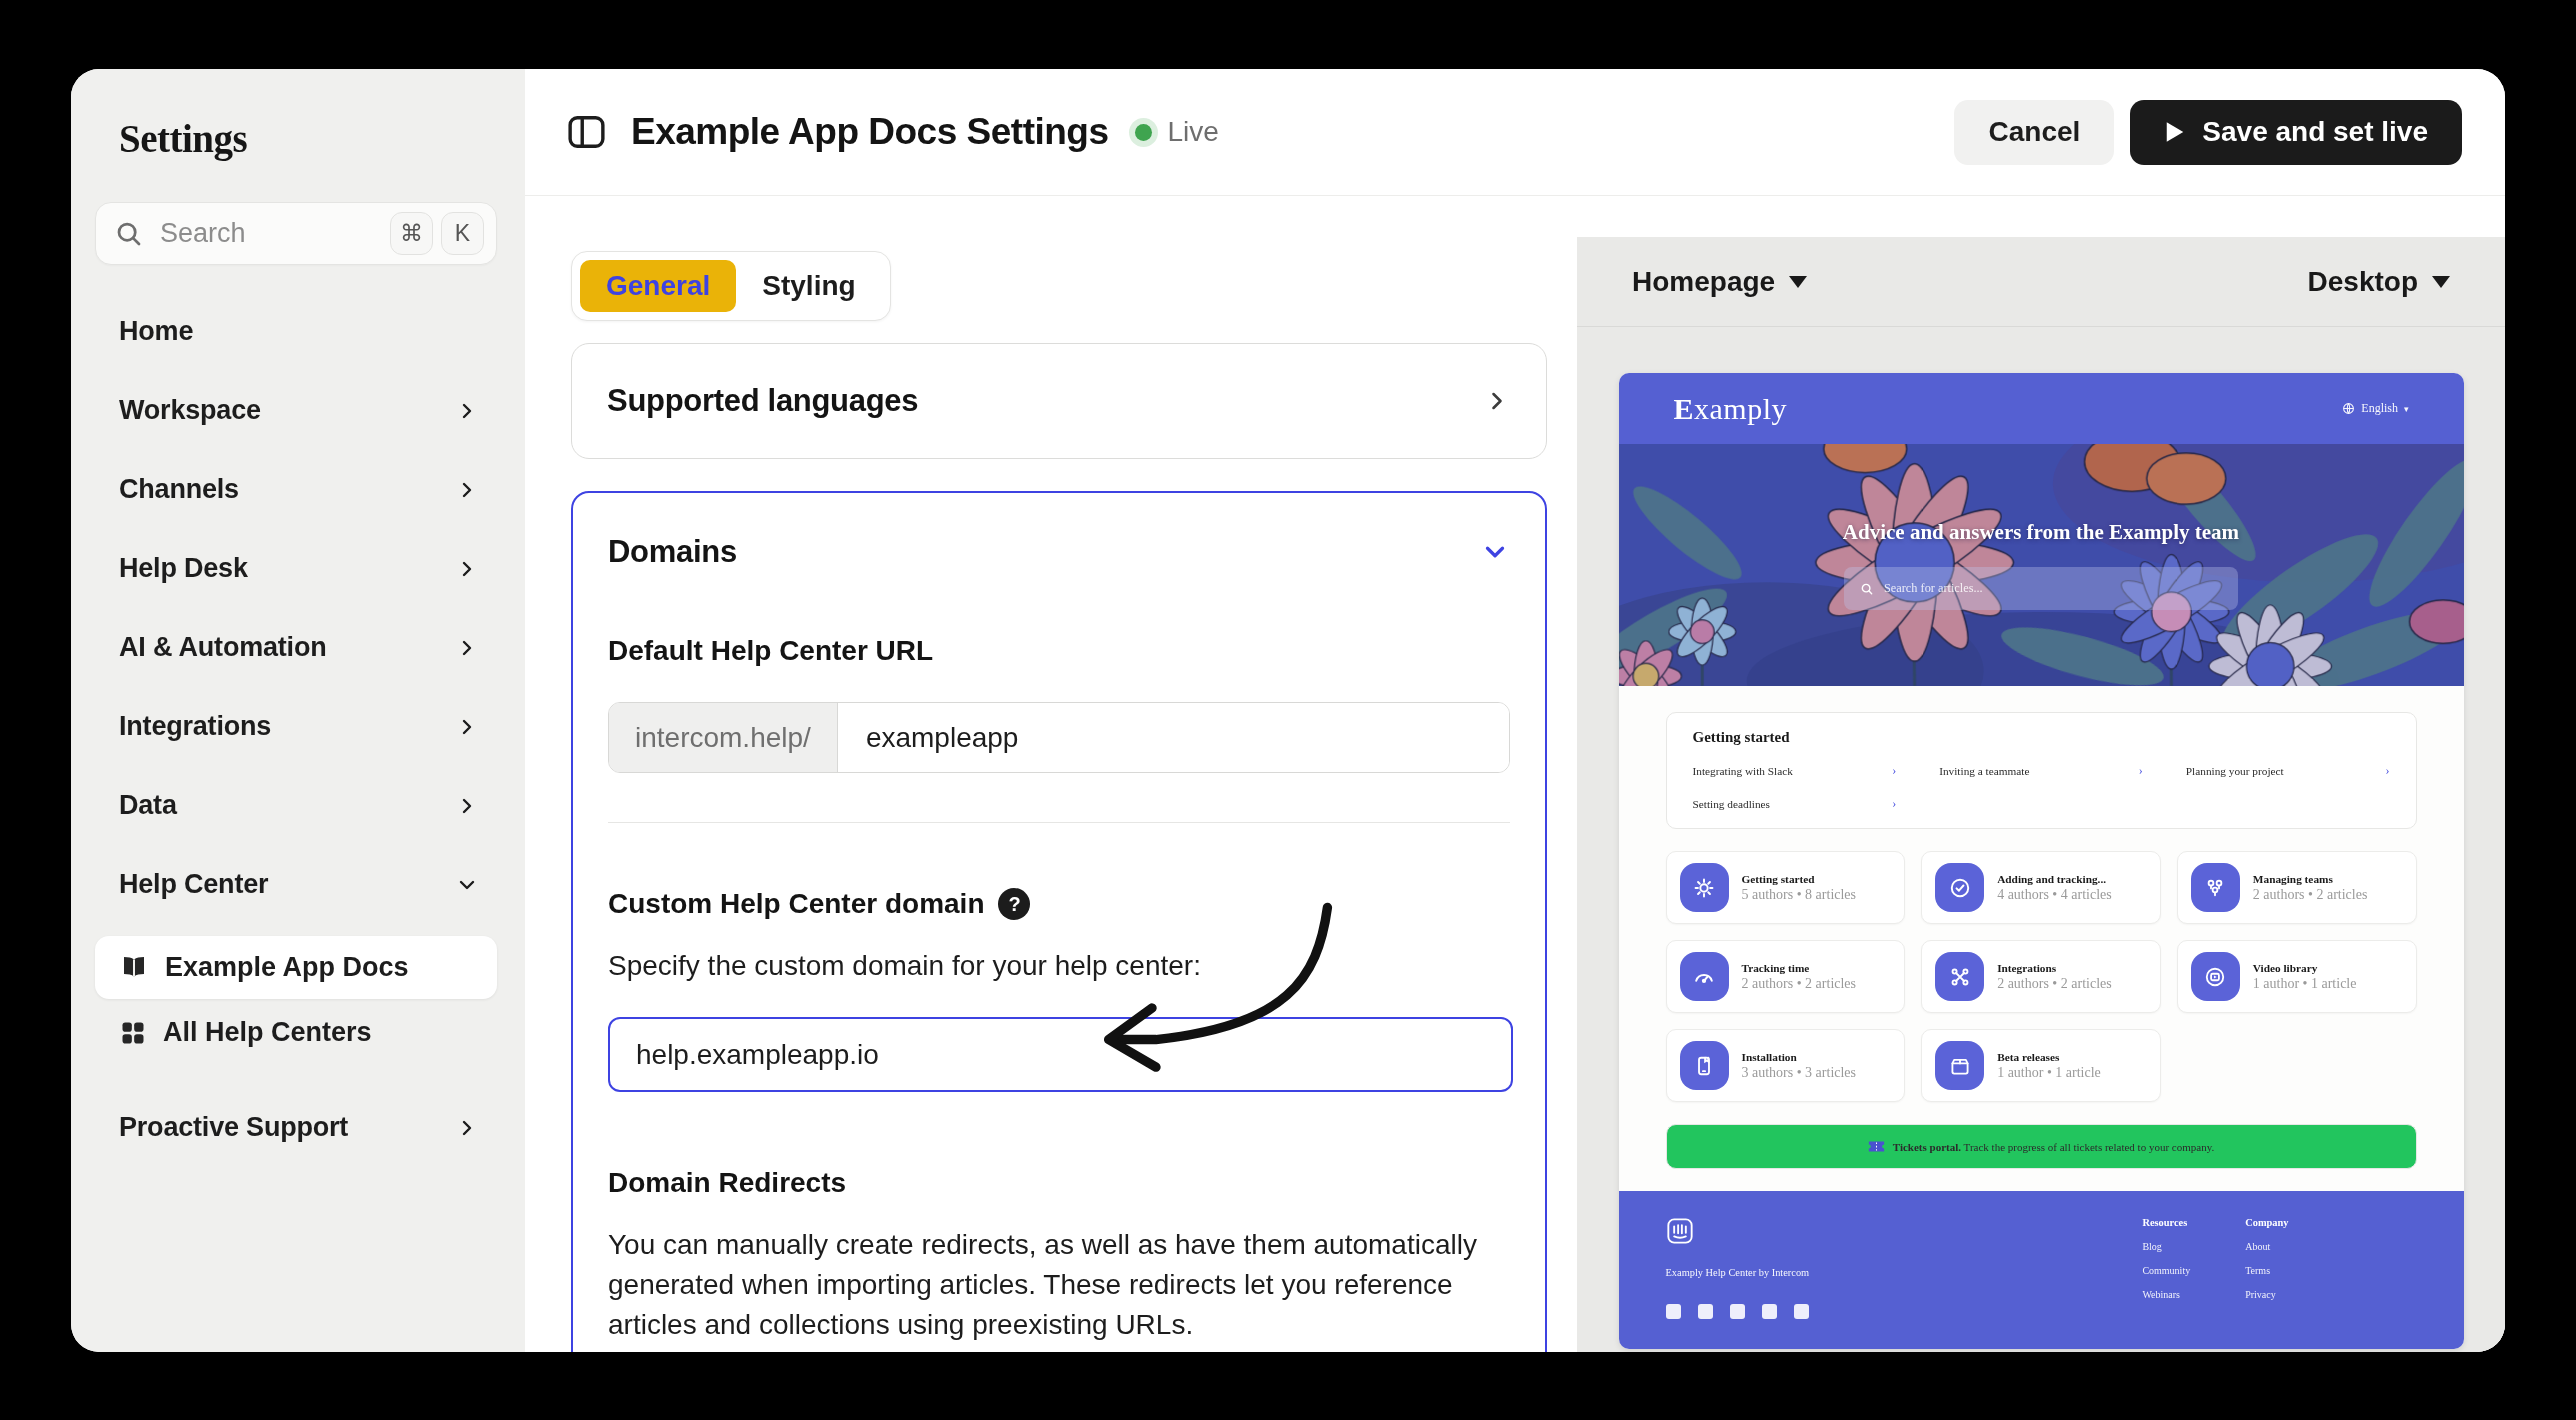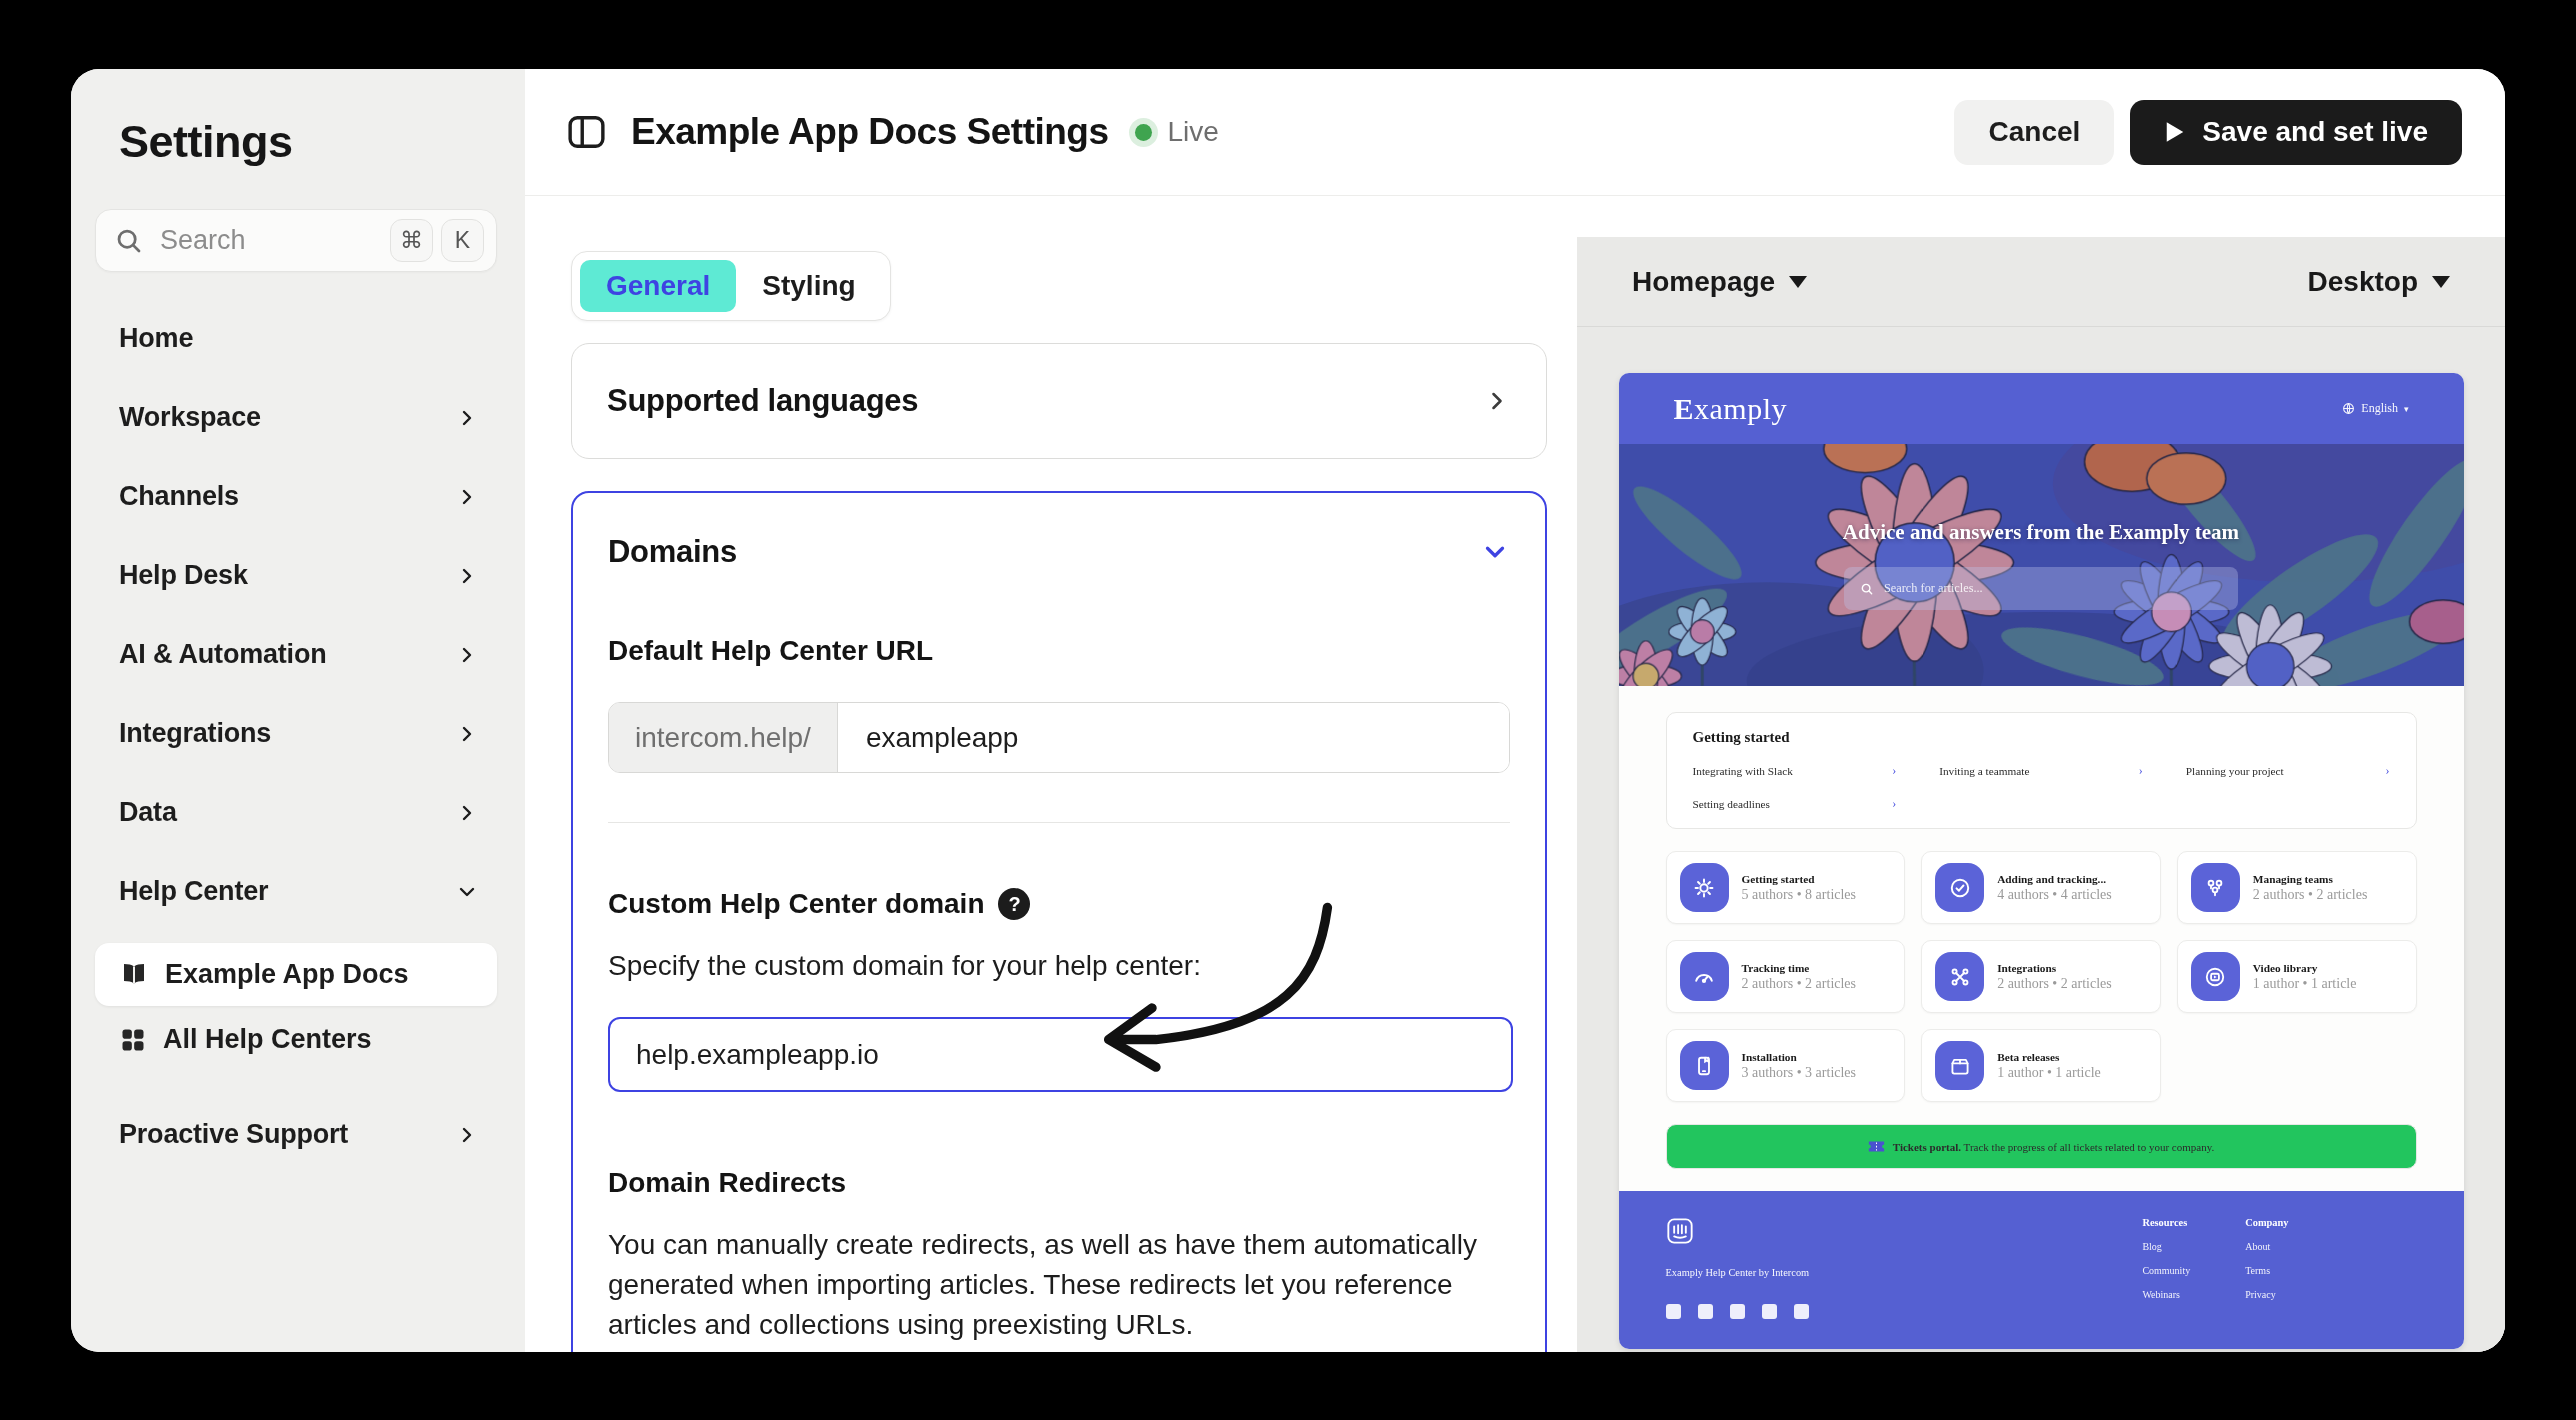--- a/index.html
+++ b/index.html
@@ -1,21 +1,21 @@
 <!DOCTYPE html>
 <html><head>
 <meta charset="utf-8">
 <style>
   html,body{margin:0;padding:0;background:#000;width:2576px;height:1421px;overflow:hidden;
     font-family:"Liberation Sans",sans-serif;-webkit-font-smoothing:antialiased;}
   .window{position:absolute;left:71px;top:69px;width:2434px;height:1283px;background:#fff;
     border-radius:28px;overflow:hidden;display:flex;}
   
   .sidebar{width:454px;flex-shrink:0;background:#f0f0ee;padding:39px 28px 0 24px;box-sizing:border-box;}
-  .sb-title{font-size:45px;font-weight:700;color:#161616;margin:8px 0 0 24px;letter-spacing:-0.5px;}
+  .sb-title{font-size:39px;font-weight:700;color:#161616;margin:8px 0 0 24px;letter-spacing:-0.5px;font-family:Liberation Serif, serif;}
   .sb-search{margin-top:41px;height:61px;background:#fbfbfa;border:1px solid #e4e4e2;border-radius:16px;
     display:flex;align-items:center;padding:0 12px 0 18px;box-shadow:0 1px 2px rgba(0,0,0,.03);}
   .sb-search input{border:none;outline:none;background:transparent;font-size:27px;color:#454545;
     flex:1;margin-left:14px;font-family:"Liberation Sans",sans-serif;min-width:0;}
   .sb-search input::placeholder{color:#8c8c8c;}
   .kbd{min-width:43px;height:43px;border:1px solid #e2e2e0;border-radius:12px;display:flex;align-items:center;
     justify-content:center;font-size:23px;color:#555;background:#f7f7f6;margin-left:8px;padding:0 6px;box-sizing:border-box;}
   .nav{margin-top:39px;}
   .nav-item{height:55px;margin-bottom:24px;display:flex;align-items:center;justify-content:space-between;
     padding:0 18px 0 24px;border-radius:12px;cursor:pointer;}
@@ -36,21 +36,21 @@
     font-size:28px;font-weight:700;color:#1d1d1d;cursor:pointer;font-family:"Liberation Sans",sans-serif;}
   .btn-save{background:#1b1b1b;border:none;border-radius:14px;padding:0 34px;height:65px;margin-left:16px;
     font-size:28px;font-weight:700;color:#fff;cursor:pointer;display:flex;align-items:center;gap:16px;
     font-family:"Liberation Sans",sans-serif;}
   .body-row{flex:1;display:flex;min-height:0;}
   
   .content{width:1052px;flex-shrink:0;padding:55px 0 0 46px;box-sizing:border-box;position:relative;}
   .tabs{display:inline-flex;border:1.5px solid #e4e4e2;border-radius:16px;padding:8px;background:#fff;
     box-shadow:0 1px 3px rgba(0,0,0,.05);}
   .tab{font-size:28px;font-weight:700;padding:10px 26px;border-radius:10px;cursor:pointer;color:#1d1d1d;}
-  .tab.active{background:#5eead4;color:#3e43e2;}
+  .tab.active{background:#eab308;color:#3e43e2;}
   .card{width:976px;box-sizing:border-box;border:1.5px solid #dcdcda;border-radius:18px;background:#fff;}
   .card.langs{margin-top:22px;padding:39px 35px;display:flex;align-items:center;justify-content:space-between;}
   .card-title{font-size:31px;font-weight:700;color:#141414;letter-spacing:-0.3px;}
   .card.domains{margin-top:32px;border:2.5px solid #3e43e2;padding:41px 35px 59px;}
   .dm-head{display:flex;align-items:center;justify-content:space-between;}
   .fld-label{font-size:28px;font-weight:700;color:#141414;display:flex;align-items:center;}
   .mt-lbl{margin-top:65px;}
   .url-group{margin-top:35px;display:flex;height:69px;border:1.5px solid #d8d8d6;border-radius:12px;overflow:hidden;}
   .url-prefix{background:#efefee;color:#6f6f6f;font-size:28px;display:flex;align-items:center;
     padding:0 26px;border-right:1.5px solid #d8d8d6;}

